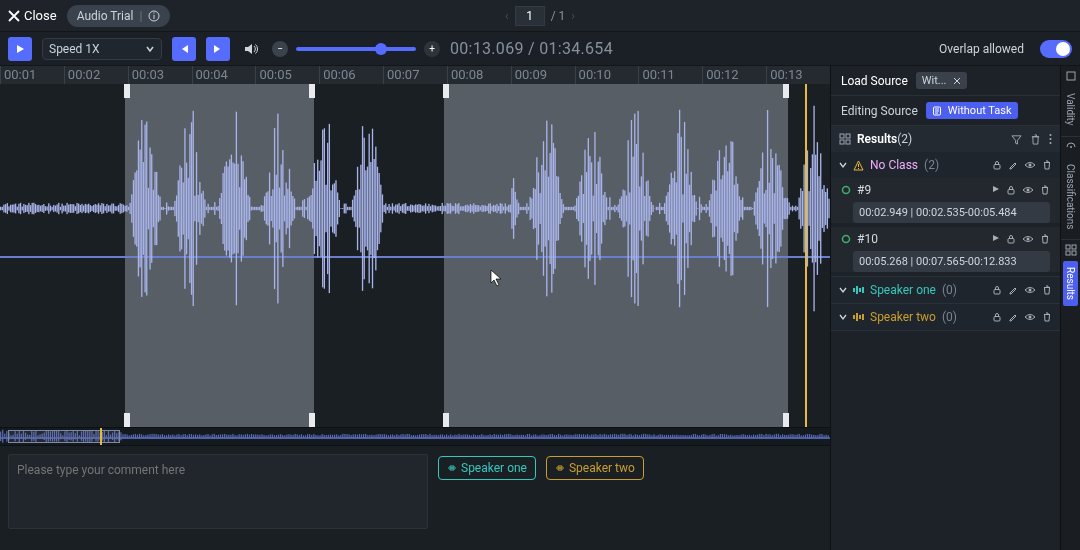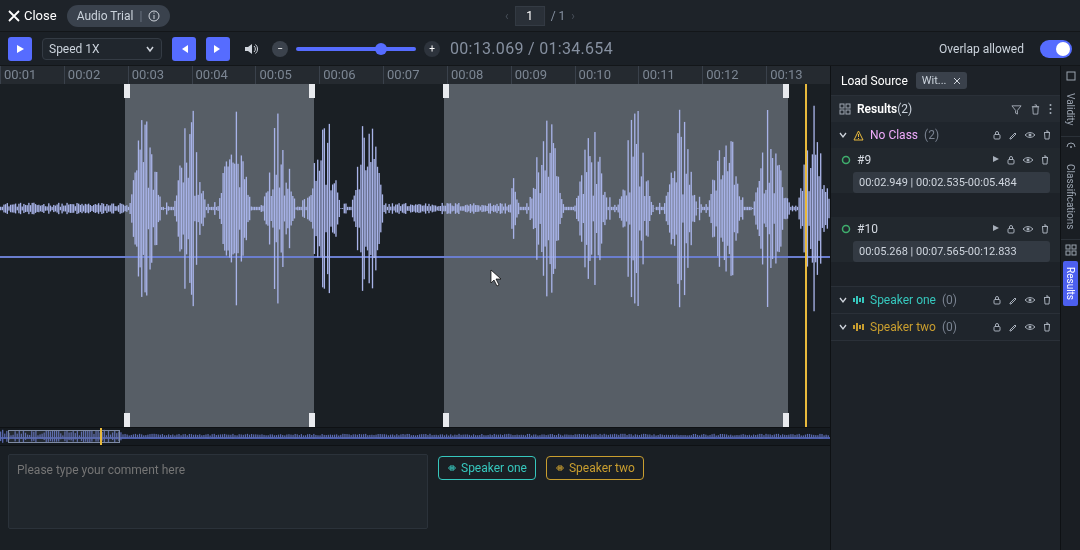--- a/index.html
+++ b/index.html
@@ -78,21 +78,21 @@
 .grp-hd .left-labels{display:flex;align-items:center;gap:6px}
 .grp-hd .right-icons{display:flex;gap:6px;color:#a6aeb9}
 .grp-hd .cls{color:#f0abfc}
 .grp-hd .sp1{color:var(--cyan)}
 .grp-hd .sp2{color:var(--gold)}
 .grp-hd .muted{color:#7a8391}
 .item{background:#22282e}
 .item-hd{display:flex;align-items:center;justify-content:space-between;padding:5px 10px}
 .item-hd .left-labels{display:flex;align-items:center;gap:6px;color:#d5dae2}
 .item-hd .right-icons{display:flex;gap:6px;color:#a6aeb9}
-.item-time{background:#333a43;margin:0 10px 24px 22px;border-radius:3px;padding:4px 6px;font-size:11px;color:#cfd5de}
+.item-time{background:#333a43;margin:0 10px 4px 22px;border-radius:3px;padding:4px 6px;font-size:11px;color:#cfd5de}
 .cursor-arrow{position:absolute;z-index:20}
 </style>
 </head>
 <body>
 
 <div class="top">
   <div class="close-btn">
     <svg width="12" height="12" viewBox="0 0 12 12">
         <path d="M1 1 L11 11 M11 1 L1 11" stroke="currentColor" stroke-width="1.8"></path>
       </svg>
@@ -1131,20 +1131,30 @@
   <div class="right-panel">
     <div class="rp-row b">
       <span style="font-weight:400;color:#fff">Load Source</span>
       <div class="chip">
         <span>Wit...</span>
         <svg width="8" height="8" viewBox="0 0 8 8">
             <path d="M1 1 L7 7 M7 1 L1 7" stroke="#cfd4dc"></path>
           </svg>
       </div>
     </div>
+    <div class="rp-row b">
+      <span>Editing Source</span>
+      <div class="chip blue">
+        <svg width="10" height="10" viewBox="0 0 10 10">
+            <rect x="1.5" y="1" width="7" height="8" rx="1" fill="none" stroke="#fff"></rect>
+            <path d="M3 3H7M3 5H7M3 7H6" stroke="#fff"></path>
+          </svg>
+        <span>Without Task</span>
+      </div>
+    </div>
 
     <div class="reshdr">
       <div style="display:flex;align-items:center;gap:6px">
         <svg width="12" height="12" viewBox="0 0 12 12">
             <rect x="1" y="1" width="4" height="4" fill="none" stroke="#9da5b1"></rect>
             <rect x="7" y="1" width="4" height="4" fill="none" stroke="#9da5b1"></rect>
             <rect x="1" y="7" width="4" height="4" fill="none" stroke="#9da5b1"></rect>
             <rect x="7" y="7" width="4" height="4" fill="none" stroke="#9da5b1"></rect>
           </svg>
         <span><span style="font-weight:600;color:#fff">Results</span><span>(2)</span></span>

